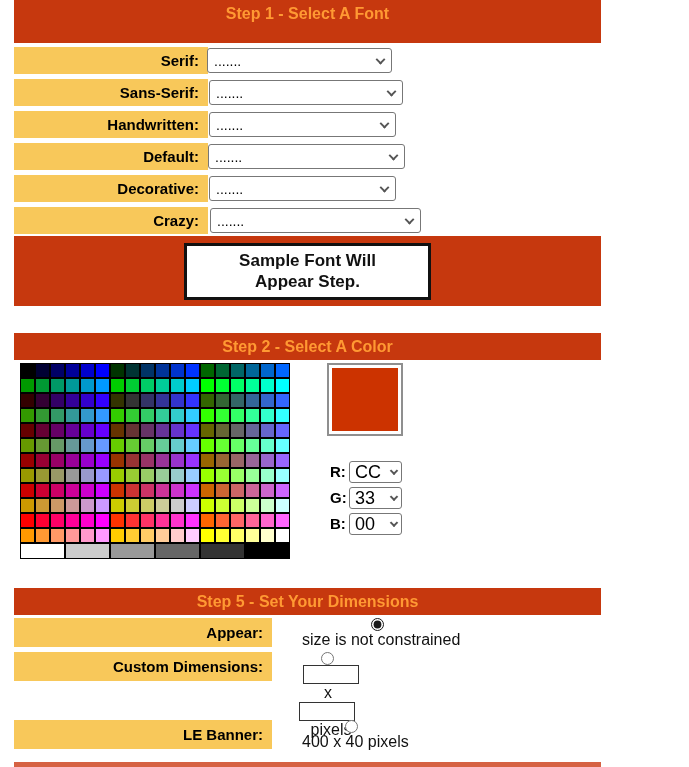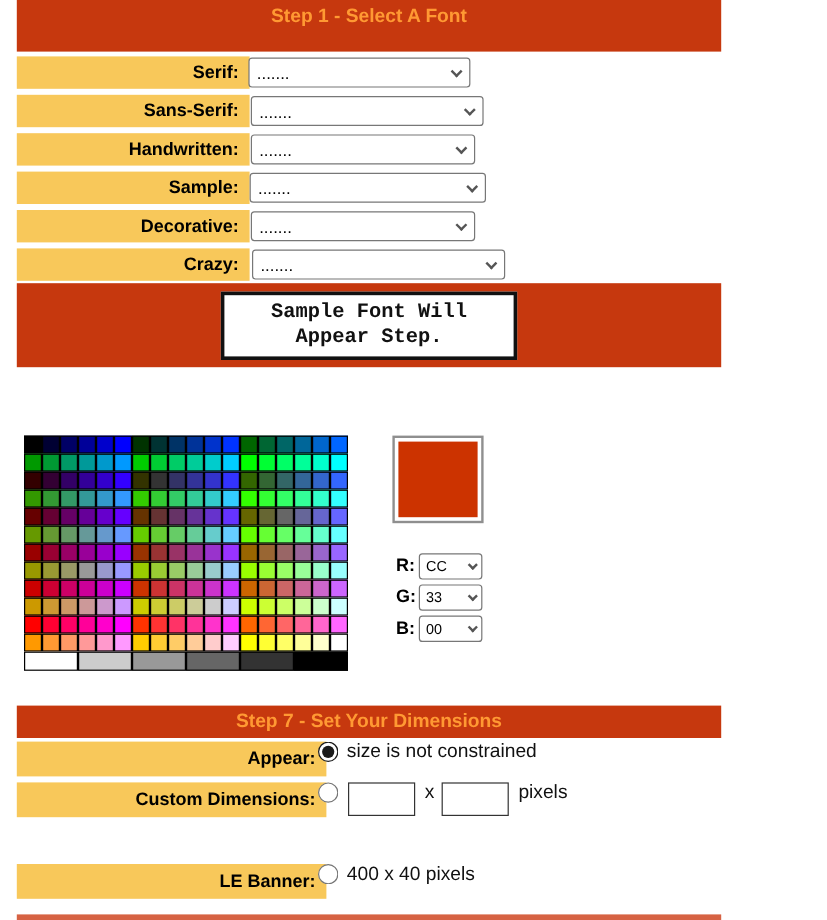--- a/index.html
+++ b/index.html
@@ -28,44 +28,44 @@
   .select-wrap{position:absolute;height:25px;}
   select{appearance:none;-webkit-appearance:none;width:100%;height:100%;
       background:#fff;border:1px solid #777;border-radius:3px;
       font-family:"Liberation Sans",sans-serif;font-size:14px;color:#000;
       padding:0 18px 0 6px;}
   .chev{position:absolute;right:8px;top:50%;width:7px;height:7px;
       border-right:2px solid #555;border-bottom:2px solid #555;
       transform:translateY(-70%) rotate(45deg);pointer-events:none;}
 
   .sample-band{position:absolute;left:14px;top:236px;width:587px;height:70px;
-      background:var(--header-bg);display:flex;align-items:center;justify-content:center;font-family:Liberation Mono, monospace;}
+      background:var(--header-bg);display:flex;align-items:center;justify-content:center;}
   .sample-box{width:247px;height:57px;background:#fff;border:3px solid #111;
       display:flex;flex-direction:column;align-items:center;justify-content:center;
       font-weight:bold;font-size:17px;color:#111;line-height:21px;text-align:center;}
 
   .palette{position:absolute;left:20px;top:363px;width:272px;
       display:grid;grid-template-columns:repeat(18,15px);}
   .palette .cell{width:15px;height:15px;border:1px solid #000;}
   .gray-row{position:absolute;left:20px;top:543px;display:flex;}
   .gray-row .gcell{width:45px;height:16px;border:1px solid #000;}
 
   .preview{position:absolute;left:327px;top:363px;width:76px;height:73px;
       background:#fff;border:2px solid #8f8f8f;padding:3px;}
   .preview-fill{width:100%;height:100%;}
 
   .rgb-row{position:absolute;left:330px;height:23px;display:flex;align-items:center;}
   .rgb-label{font-weight:bold;font-size:15px;color:#000;width:19px;}
   .rgb-select{position:relative;width:53px;height:22px;}
-  .rgb-select select{font-size:12px;padding:0 14px 0 5px;}
+  .rgb-select select{font-size:18px;padding:0 14px 0 5px;}
   .rgb-select .chev{right:5px;width:6px;height:6px;}
 
   .dim-row{position:absolute;left:0;width:689px;height:29px;}
-  .dim-content{position:absolute;left:265px;top:0;height:29px;display:flex;
-      font-size:16px;color:#111;}
+  .dim-content{position:absolute;left:295px;top:0;height:29px;display:flex;
+      align-items:center;font-size:16px;color:#111;flex-direction:column;}
   input[type=radio]{width:17px;height:17px;accent-color:#1a1a1a;margin:0;}
   .dim-text{margin-left:7px;}
   .dim-input{width:56px;height:28px;border:1px solid #333;border-radius:0;
       font-size:15px;padding:0 4px;font-family:"Liberation Sans",sans-serif;}
   .in1{margin-left:8px;}
   .sep{margin:0 6px 0 8px;}
   .in2{}
   .suffix{margin-left:8px;}
 
   .bottom-strip{position:absolute;left:14px;top:762px;width:587px;height:5px;
@@ -98,21 +98,21 @@
 
   <div class="label-cell font-label" style="top:111px">
     <span>Handwritten:</span>
   </div>
   <div class="select-wrap" style="left:209px;top:112px;width:187px">
     <select><option>.......</option></select>
     <span class="chev"></span>
   </div>
 
   <div class="label-cell font-label" style="top:143px">
-    <span>Sample:</span>
+    <span>Default:</span>
   </div>
   <div class="select-wrap" style="left:208px;top:144px;width:197px">
     <select><option>.......</option></select>
     <span class="chev"></span>
   </div>
 
   <div class="label-cell font-label" style="top:175px">
     <span>Decorative:</span>
   </div>
   <div class="select-wrap" style="left:209px;top:176px;width:187px">
@@ -128,20 +128,23 @@
     <span class="chev"></span>
   </div>
 
   <div class="sample-band">
     <div class="sample-box">
       <div>Sample Font Will</div>
       <div>Appear Step.</div>
     </div>
   </div>
 
+  <div class="bar bar2">
+    <span>Step 2 - Select A Color</span>
+  </div>
 
   <div class="palette" id="palette">
       <div class="cell" style="background: rgb(0, 0, 0);"></div>
       <div class="cell" style="background: rgb(0, 0, 51);"></div>
       <div class="cell" style="background: rgb(0, 0, 102);"></div>
       <div class="cell" style="background: rgb(0, 0, 153);"></div>
       <div class="cell" style="background: rgb(0, 0, 204);"></div>
       <div class="cell" style="background: rgb(0, 0, 255);"></div>
       <div class="cell" style="background: rgb(0, 51, 0);"></div>
       <div class="cell" style="background: rgb(0, 51, 51);"></div>
@@ -383,21 +386,21 @@
   </div>
   <div class="rgb-row" style="top:512px">
     <span class="rgb-label">B:</span>
     <span class="rgb-select">
       <select><option>00</option></select>
       <span class="chev"></span>
     </span>
   </div>
 
   <div class="bar bar3">
-    <span>Step 7 - Set Your Dimensions</span>
+    <span>Step 5 - Set Your Dimensions</span>
   </div>
 
   <div class="dim-row" style="top:618px">
     <div class="label-cell dim-label">
       <span>Appear:</span>
     </div>
     <div class="dim-content">
       <input type="radio" name="dimensions" checked="" style="">
       <span class="dim-text">size is not constrained</span>
     </div>

